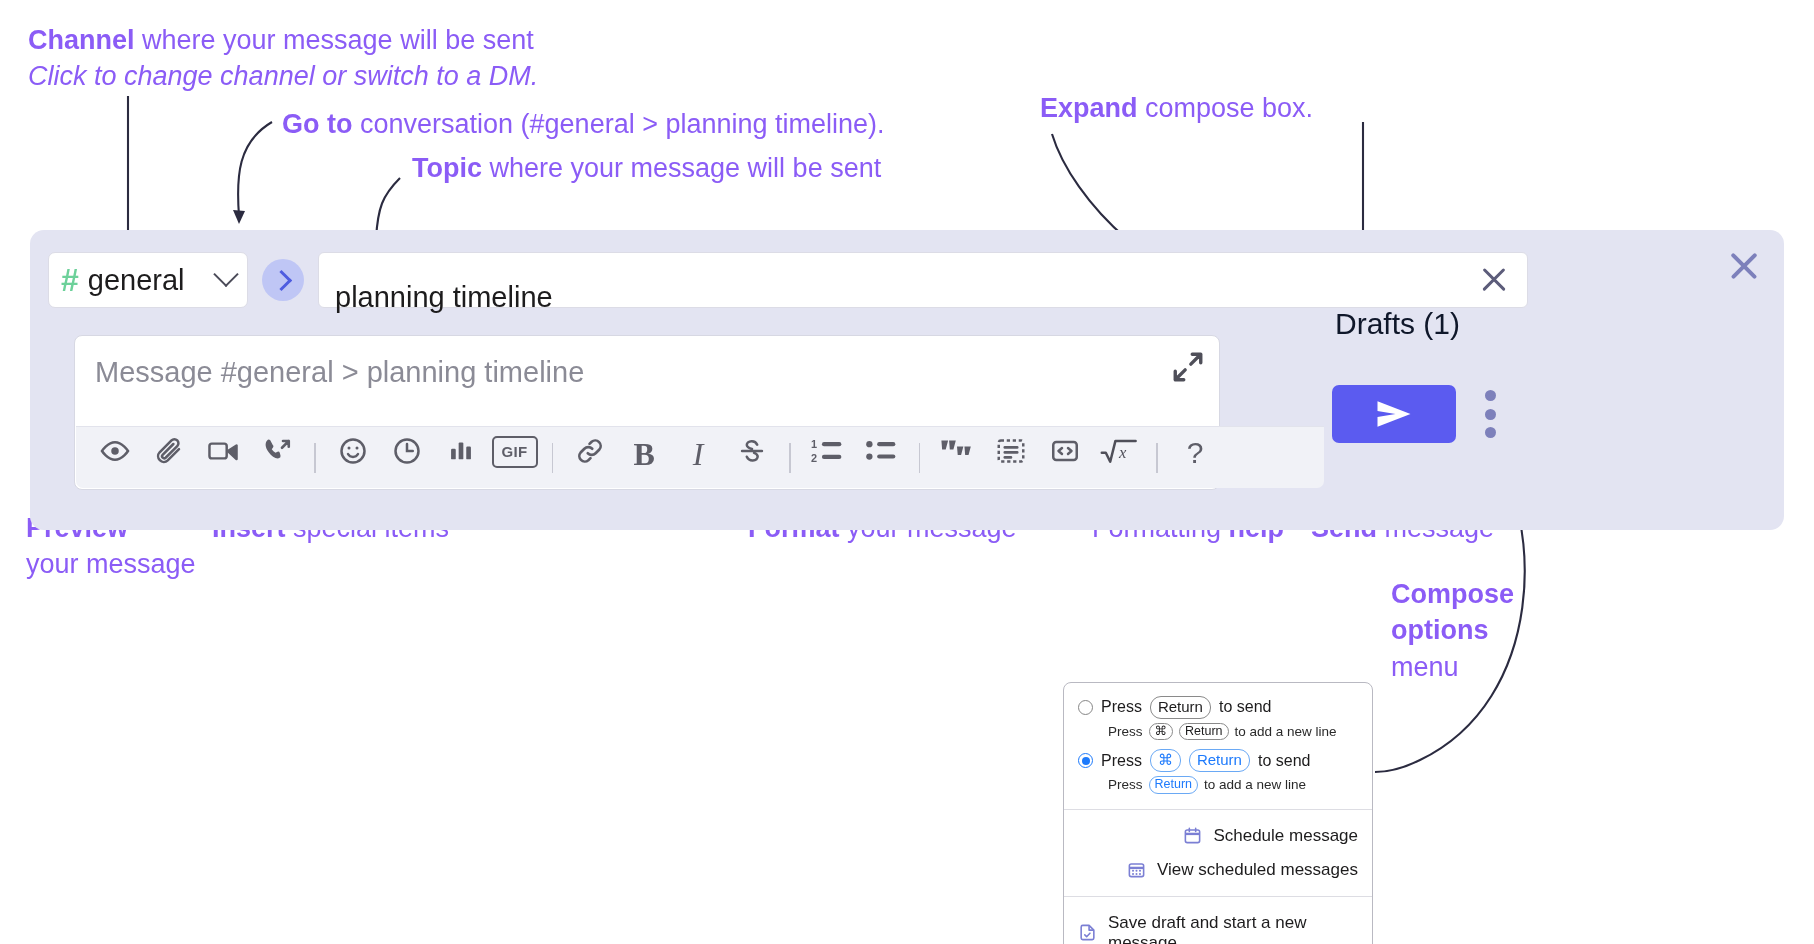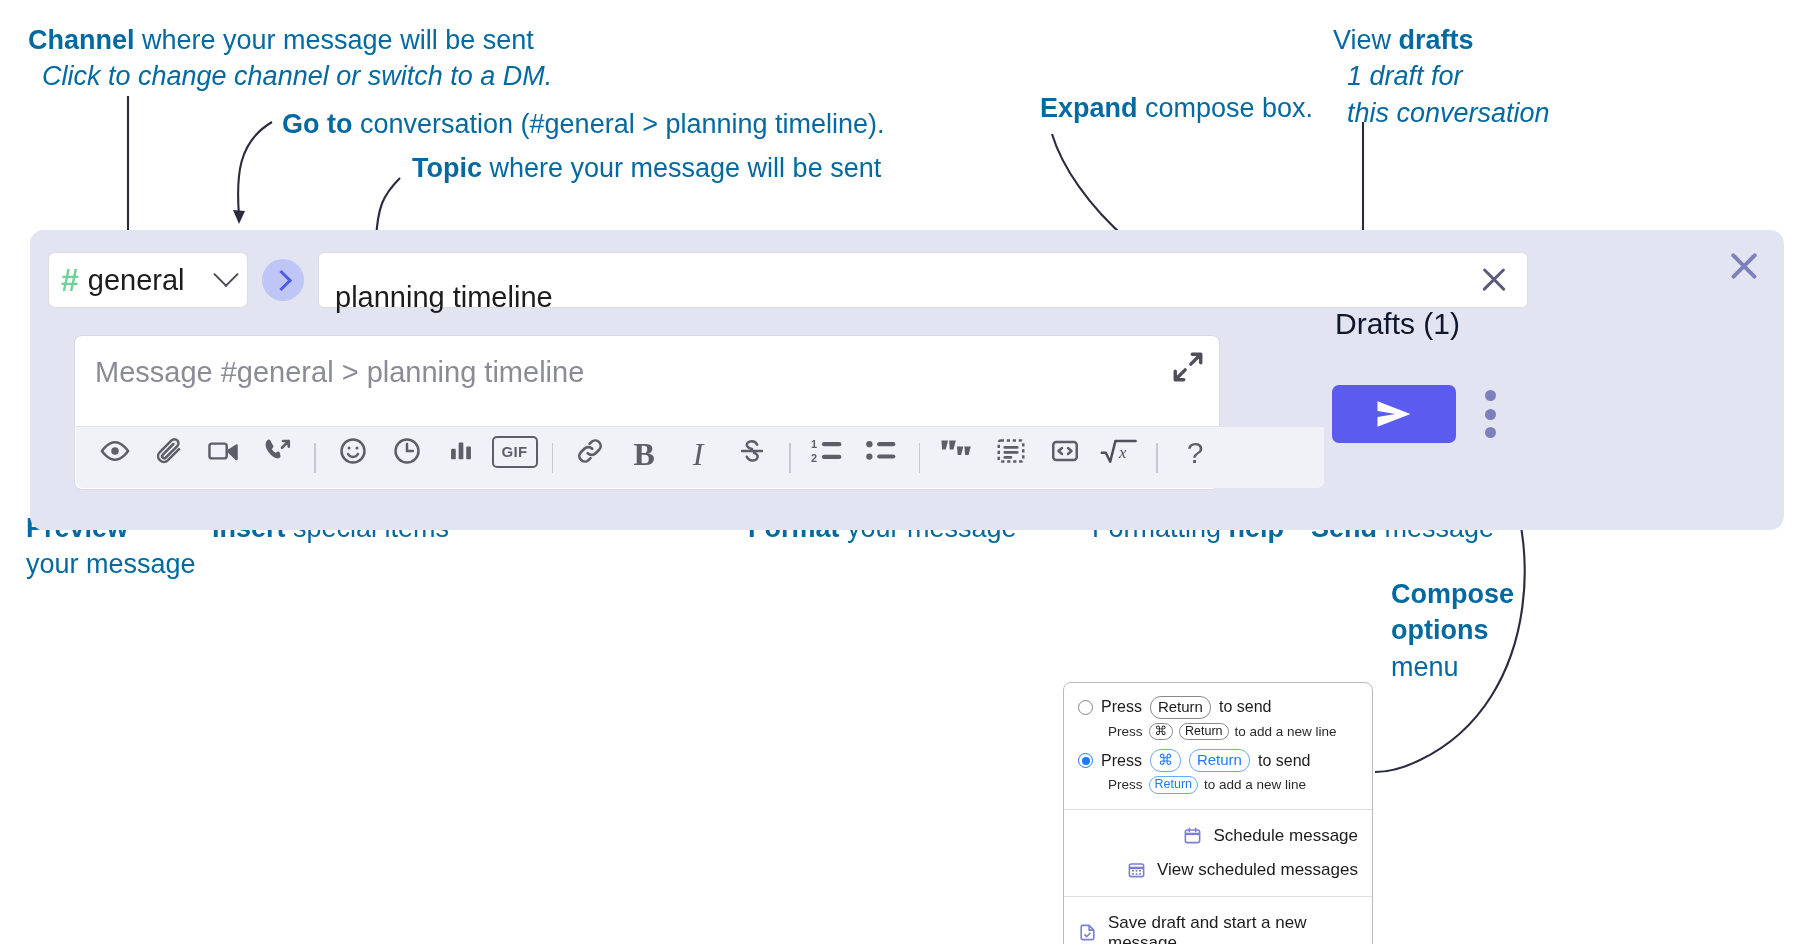--- a/index.html
+++ b/index.html
@@ -2,23 +2,23 @@
 <html><head>
 <meta charset="utf-8">
 <style>
   html,body{margin:0;padding:0;}
   body{
     width:1814px;height:944px;background:#ffffff;
     font-family:"Liberation Sans",sans-serif;
     color:#2b2b3d;position:relative;overflow:hidden;
   }
   .stage{position:absolute;left:0;top:0;width:1814px;height:944px;}
-  .ann{position:absolute;font-size:27px;line-height:1.35;color:#0369a1;white-space:nowrap;}
+  .ann{position:absolute;font-size:27px;line-height:1.35;color:#8b5cf6;white-space:nowrap;}
   .ann b{font-weight:700;}
-  .ann i{font-style:italic;margin-left:14px;}
+  .ann i{font-style:italic;}
   .svg-layer{position:absolute;left:0;top:0;width:1814px;height:944px;pointer-events:none;}
 
   
   #compose{
     position:absolute;left:30px;top:230px;width:1754px;height:300px;
     background:#e3e4f2;border-radius:14px;
   }
   .row-top{position:absolute;left:18px;top:22px;display:flex;align-items:center;}
   .chan-btn{
     width:200px;height:56px;background:#fff;border:1px solid #dcdce6;border-radius:7px;
@@ -106,25 +106,20 @@
   </div>
 
   <div class="ann" style="left:412px;top:150px;">
     <b>Topic</b><span> where your message will be sent</span>
   </div>
 
   <div class="ann" style="left:1040px;top:90px;">
     <b>Expand</b><span> compose box.</span>
   </div>
 
-  <div class="ann" style="left:1333px;top:22px;">
-    <div><span>View </span><b>drafts</b></div>
-    <div><i>1 draft for</i></div>
-    <div><i>this conversation</i></div>
-  </div>
 
   <div class="ann" style="left:26px;top:510px;">
     <div><b>Preview</b></div>
     <div><span>your message</span></div>
   </div>
 
   <div class="ann" style="left:212px;top:510px;">
     <b>Insert</b><span> special items</span>
   </div>
 

